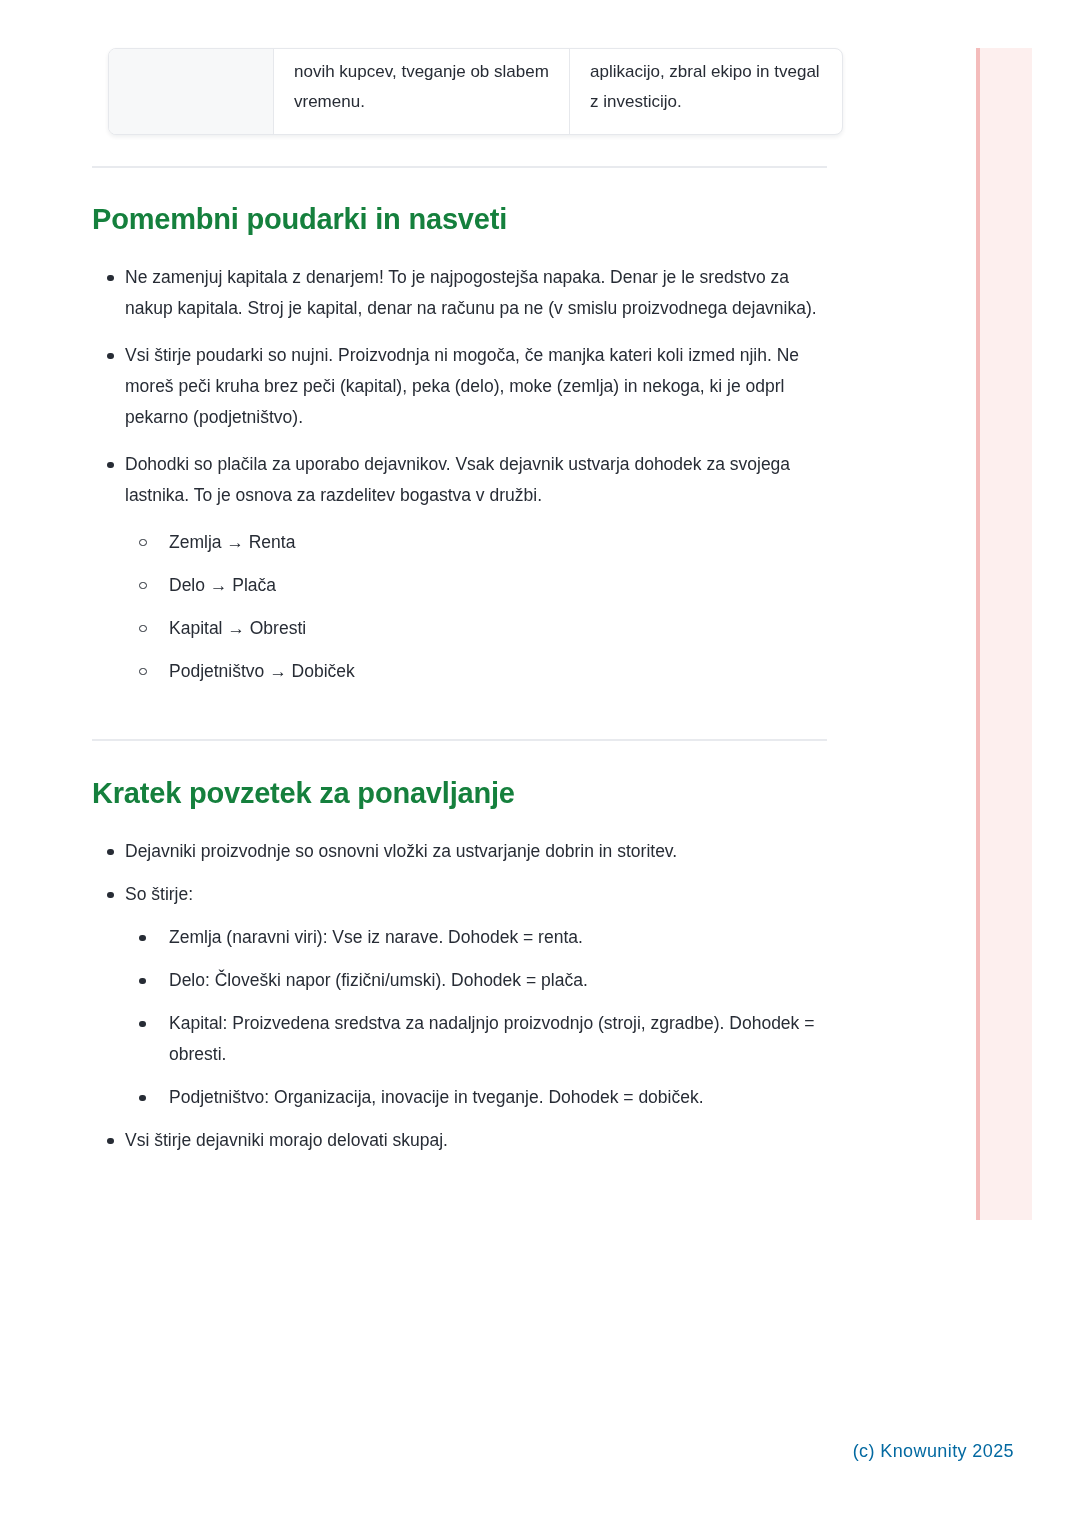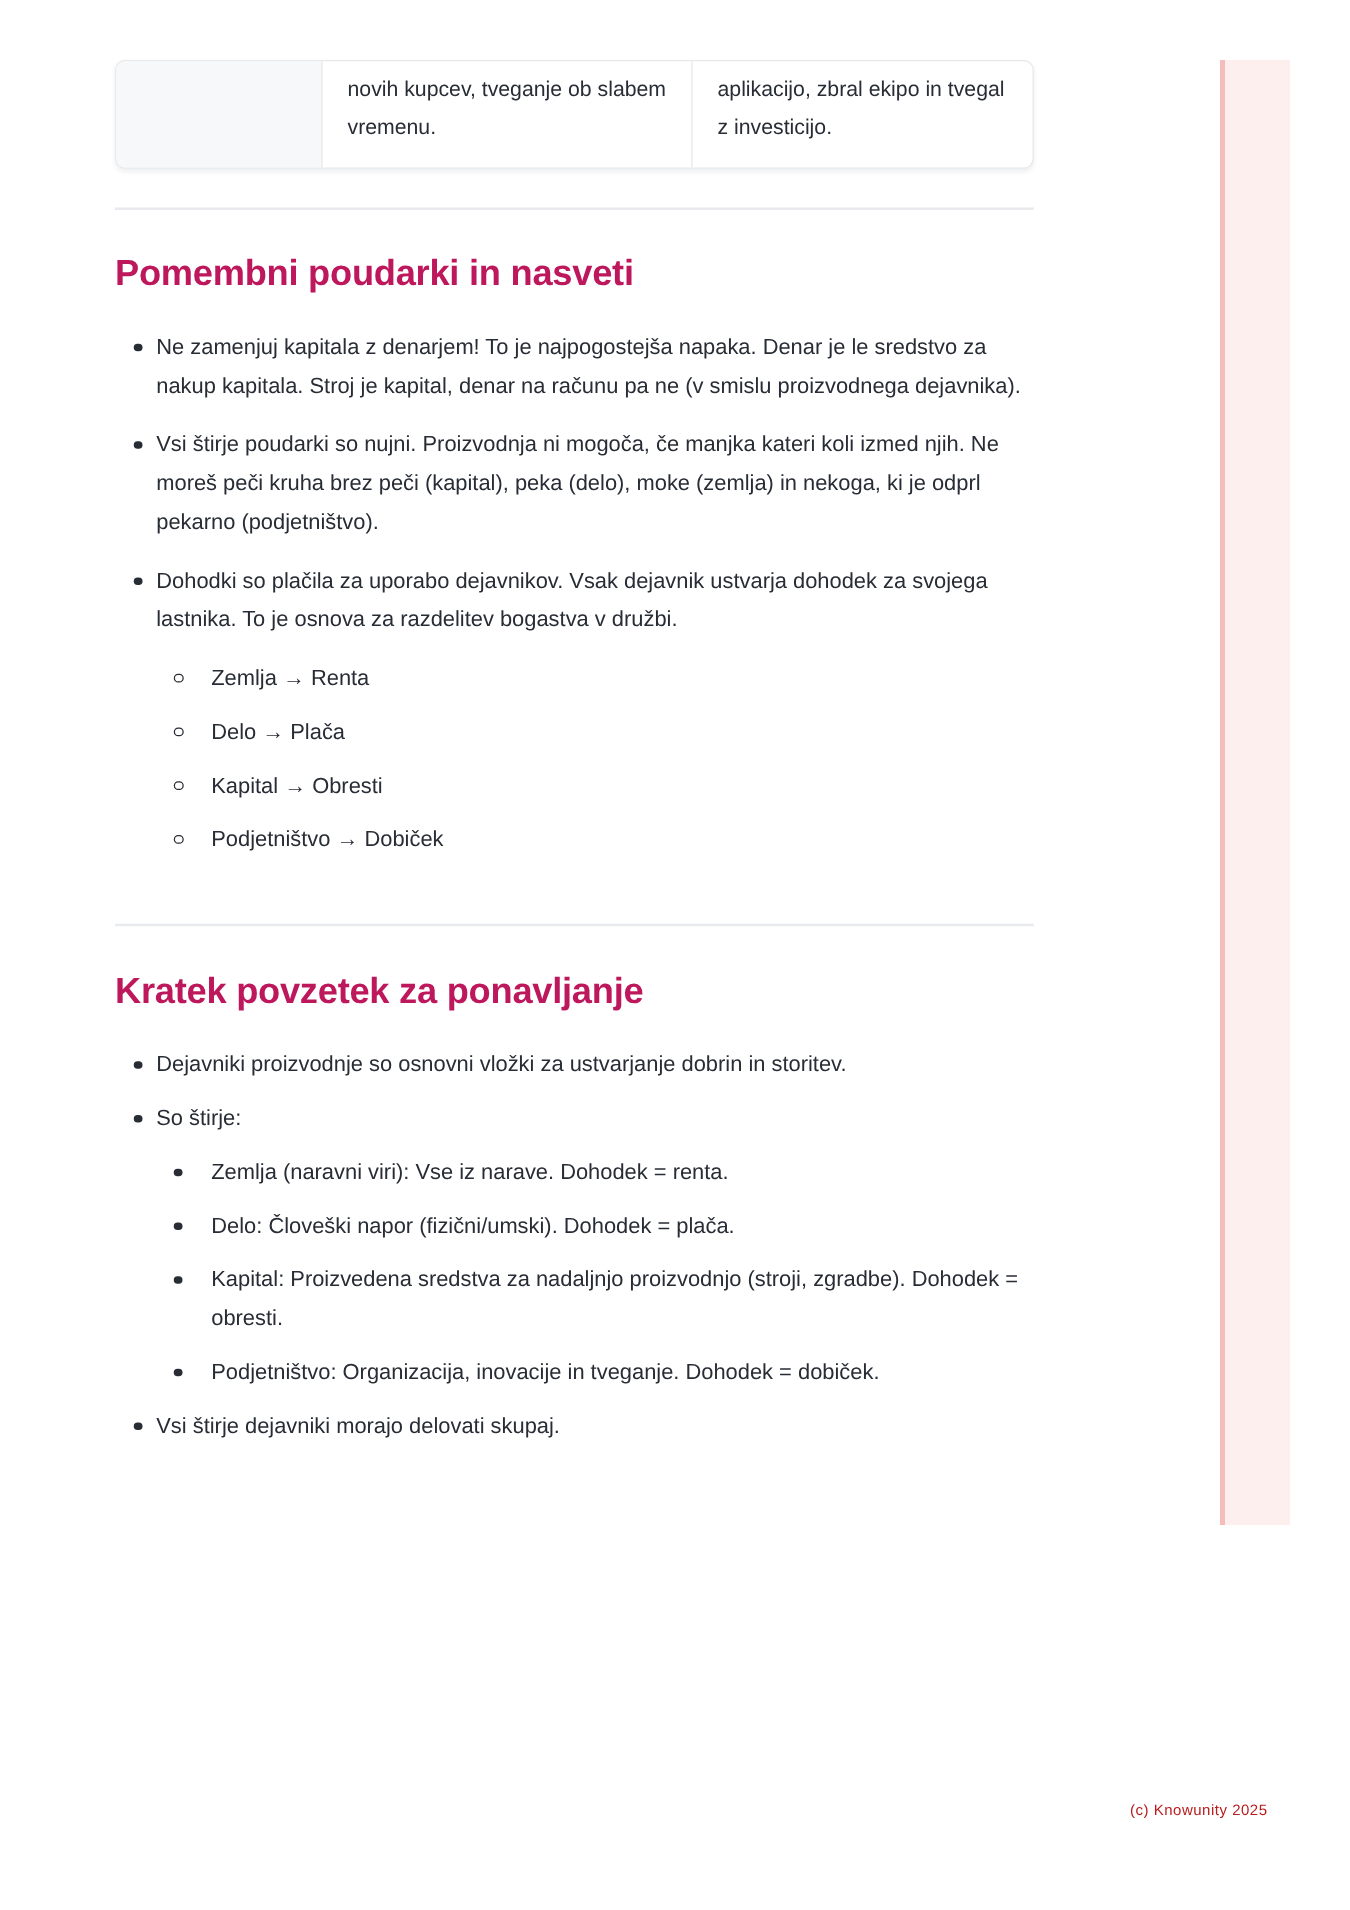--- a/index.html
+++ b/index.html
@@ -10,21 +10,21 @@
     color:#272c35;
   }
   
   .accent-bar {
     position:absolute; top:48px; left:976px;
     width:52px; height:1172px;
     background:#fdefee; border-left:4px solid #f4bcbb;
   }
   
   .table-frag {
-    position:absolute; top:48px; left:92px; width:735px; height:87px;
+    position:absolute; top:48px; left:108px; width:735px; height:87px;
     display:flex; box-sizing:border-box;
     border:1px solid #e6e8ec; border-radius:8px;
     box-shadow:0 2px 4px rgba(15,23,42,.07);
     background:#ffffff; overflow:hidden;
   }
   .cell {
     box-sizing:border-box; padding:8px 20px 16px;
     font-size:17px; line-height:30px; color:#272c35;
   }
   .cell-label { width:165px; background:#f7f8f9; border-right:1px solid #e6e8ec; }
@@ -35,21 +35,21 @@
     position:absolute; left:92px; width:735px; height:2px; background:#e8eaee;
   }
   #divider-1 { top:166px; }
   #divider-2 { top:739px; }
   
   .section { position:absolute; left:92px; width:737px; }
   #section-highlights { top:202px; }
   #section-summary   { top:776px; }
   h2.sec-title {
     margin:0 0 26px 0; font-size:29px; line-height:34px;
-    font-weight:700; color:#be185d; letter-spacing:-0.2px;
+    font-weight:700; color:#15803d; letter-spacing:-0.2px;
   }
   
   ul.nlist { list-style:none; margin:0; padding:0; font-size:17.5px; line-height:31px; }
   ul.nlist li { display:flex; margin-bottom:12px; }
   li.level1 { padding-left:15px; }
   li.level2 { padding-left:47px;gap:12px; }
   .list-highlights li.level1 { margin-bottom:16px; }
   .marker { position:relative; flex:0 0 18px; width:18px; }
   .marker::before {
     content:""; position:absolute; left:0; border-radius:50%;
@@ -59,21 +59,21 @@
   }
   .marker.circle::before {
     top:11.5px; width:5.5px; height:5.5px;
     border:1.5px solid #272c35; background:transparent;
   }
   .txt { flex:1; }
   .b { font-weight:400; }
   
   .footer {
     position:absolute; top:1441px; right:66px;
-    font-size:12px; color:#b91c1c; letter-spacing:0.4px;
+    font-size:18px; color:#0369a1; letter-spacing:0.4px;
   }
 </style>
 </head>
 <body>
 
 <div class="accent-bar"></div>
 
 <div class="table-frag">
   <div class="cell cell-label"></div>
   <div class="cell cell-mid">novih kupcev, tveganje ob slabem vremenu.</div>

